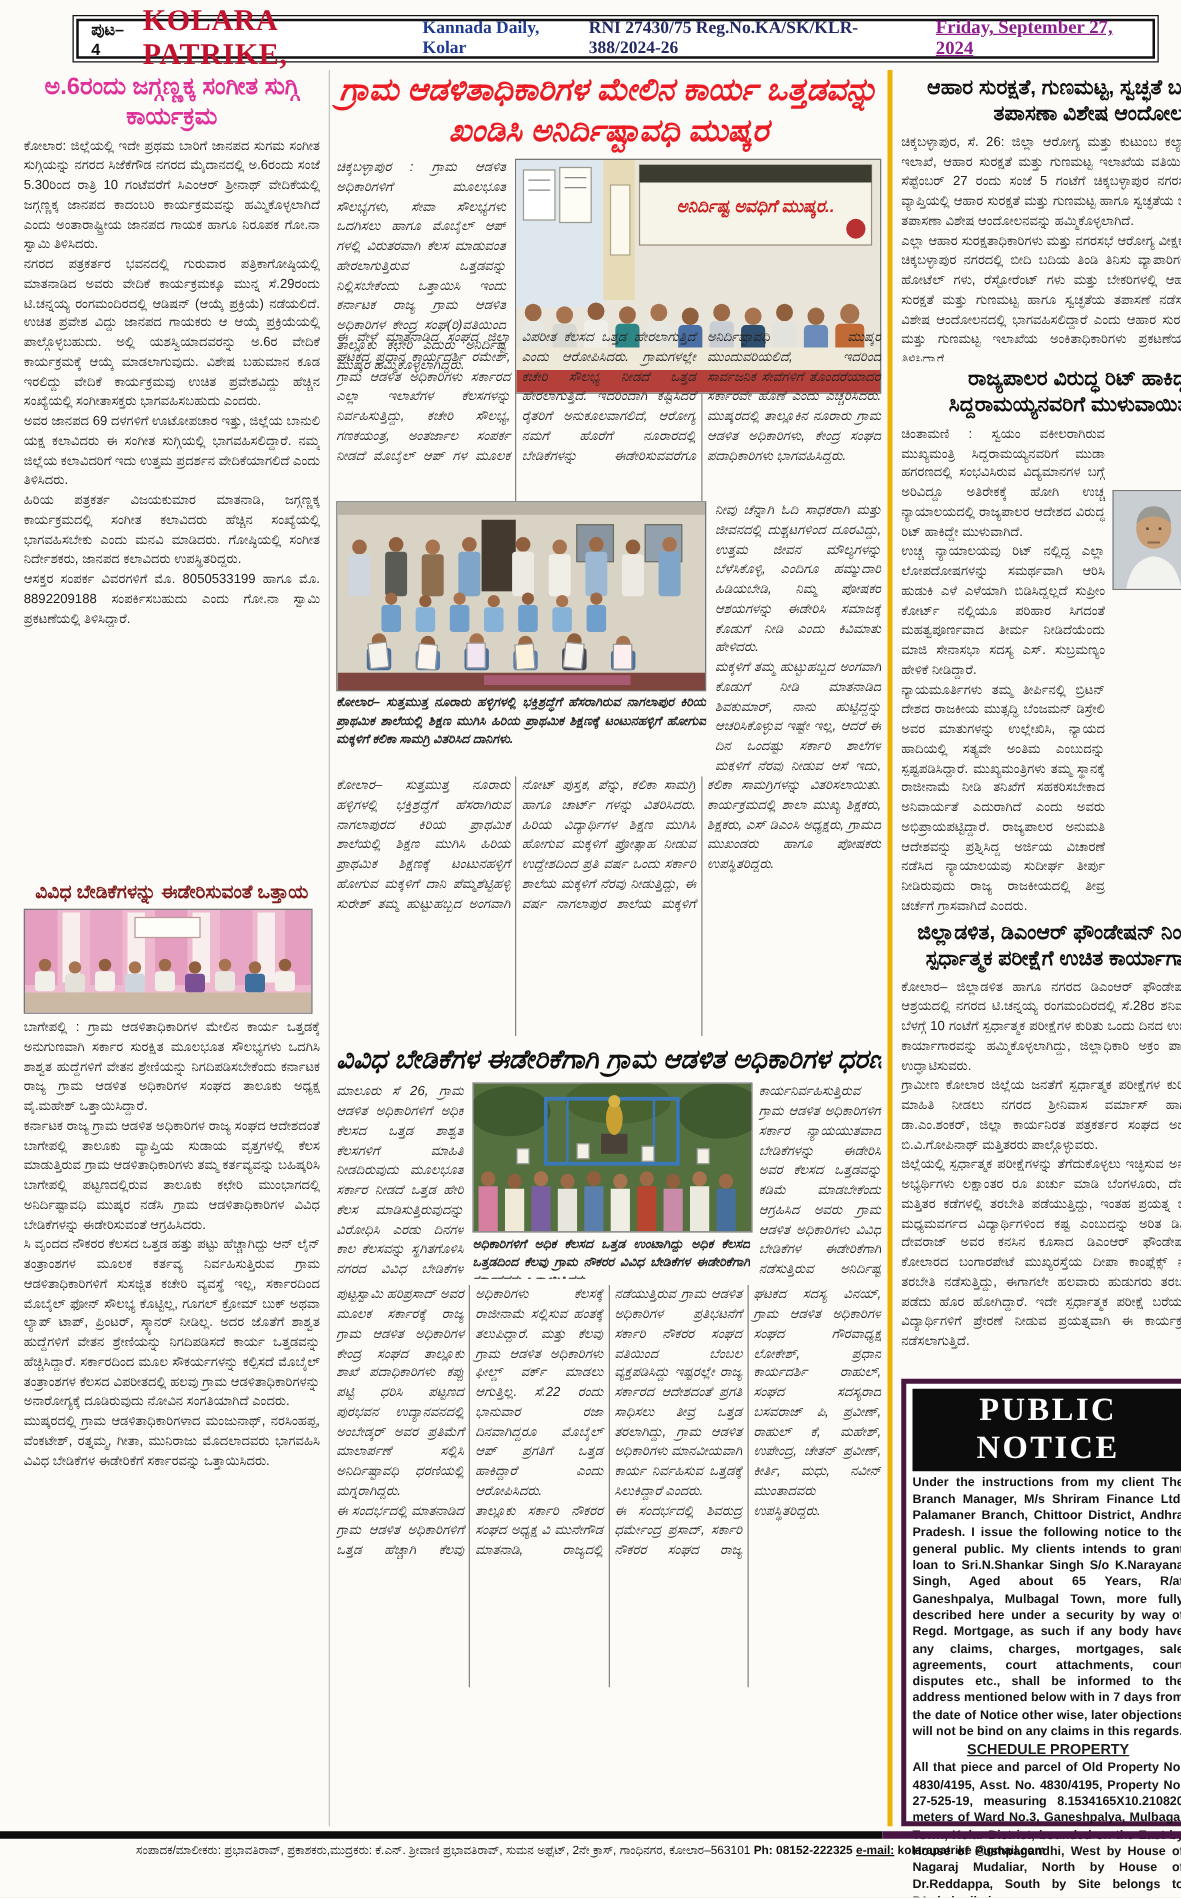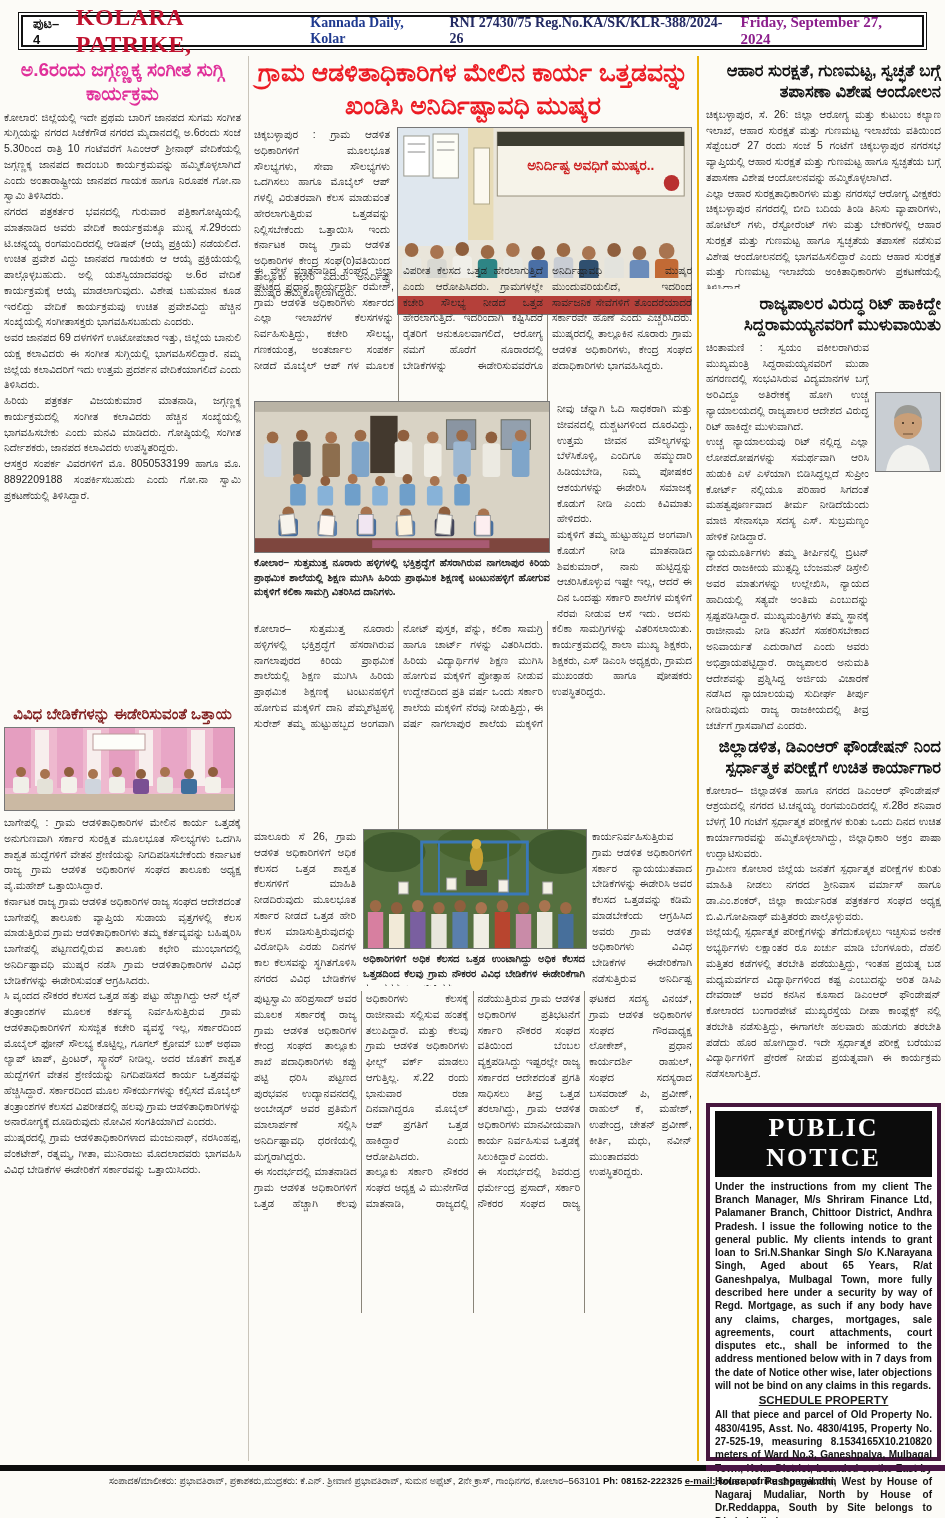--- a/index.html
+++ b/index.html
@@ -1,30 +1,30 @@
 <!DOCTYPE html>
 <html><head>
 <meta charset="utf-8">
 <style>
   html,body{margin:0;padding:0;background:#e8e6e0;}
   .page{position:relative;width:945px;height:1518px;margin:0 auto;background:#fcfbf7;
         font-family:"Liberation Sans",sans-serif;color:#1c1c1c;overflow:hidden;}
   
-  .mast-wrap{padding:12px 18px 4px 18px;}
+  .mast-wrap{padding:12px 18px 4px 18px;margin-left:40px;}
   .mast-outer{border:1px solid #111;padding:2px;background:#fff;}
   .mast-inner{border:2px solid #111;display:flex;align-items:center;gap:10px;padding:2px 10px;height:24px;}
   .mast-page{font-weight:bold;font-size:13px;color:#111;}
   .mast-title{font-family:"Liberation Serif",serif;font-weight:bold;font-size:24px;color:#c11330;letter-spacing:.5px;}
   .mast-sub{font-family:"Liberation Serif",serif;font-weight:bold;font-size:14px;color:#1f3a8f;}
   .mast-rni{font-family:"Liberation Serif",serif;font-weight:bold;font-size:14px;color:#232a63;}
-  .mast-date{margin-left:auto;font-family:"Liberation Serif",serif;font-weight:bold;font-size:15px;color:#8c1f8c;}
-  
-  .content{display:grid;grid-template-columns:237px 451px 235px;column-gap:7px;padding:2px 4px 0 4px;}
+  .mast-date{margin-left:auto;font-family:"Liberation Serif",serif;font-weight:bold;font-size:15px;color:#8c1f8c;text-decoration:underline;}
+  
+  .content{display:grid;grid-template-columns:237px 451px 235px;column-gap:7px;padding:2px 4px 0 19px;}
   .colgroup{min-width:0;}
-  .mid{border-left:1px solid #c9c4ba;border-right:2px solid #eab308;padding:0 5px;}
+  .mid{border-left:1px solid #c9c4ba;border-right:4px solid #eab308;padding:0 5px;font-style:italic;}
   
   .body-text{font-size:10.5px;line-height:1.5;text-align:justify;white-space:pre-line;overflow:hidden;color:#222;}
   .h-pink{color:#e0309a;font-weight:bold;font-size:19px;line-height:1.25;text-align:center;margin:2px 0 4px 0;}
   .h-black-lg{color:#7f1d1d;font-weight:bold;font-size:15px;line-height:1.3;text-align:center;margin:6px 0 4px 0;}
   .h-red{color:#ec1c24;font-weight:bold;font-size:25px;line-height:1.3;text-align:center;margin:0 0 6px 0;}
   .h-mid2{color:#111;font-weight:bold;font-size:26px;line-height:1.6;text-align:center;margin:4px 0 2px 0;}
   .h-mid3{color:#111;font-weight:bold;font-size:21px;line-height:1.4;text-align:center;margin:4px 0 4px 0;white-space:nowrap;overflow:hidden;}
   .h-right{color:#111;font-weight:bold;font-size:16.5px;line-height:1.3;text-align:right;margin:4px 0 4px 0;}
   .caption{font-size:10px;font-weight:bold;line-height:1.45;text-align:justify;color:#222;margin-top:3px;overflow:hidden;}
   .cols-3{column-count:3;column-gap:9px;column-rule:1px solid #8a857a;}
@@ -236,20 +236,21 @@
             <rect x="0" y="138" width="301" height="14" fill="#7e463e"></rect>
             <rect x="120" y="140" width="120" height="8" fill="#a85a72"></rect>
           </svg>
           <div class="caption" style="height:56px;">ಕೋಲಾರ– ಸುತ್ತಮುತ್ತ ನೂರಾರು ಹಳ್ಳಿಗಳಲ್ಲಿ ಭಕ್ತಿಶ್ರದ್ಧೆಗೆ ಹೆಸರಾಗಿರುವ ನಾಗಲಾಪುರ ಕಿರಿಯ ಪ್ರಾಥಮಿಕ ಶಾಲೆಯಲ್ಲಿ ಶಿಕ್ಷಣ ಮುಗಿಸಿ ಹಿರಿಯ ಪ್ರಾಥಮಿಕ ಶಿಕ್ಷಣಕ್ಕೆ ಟಂಟುನಹಳ್ಳಿಗೆ ಹೋಗುವ ಮಕ್ಕಳಿಗೆ ಕಲಿಕಾ ಸಾಮಗ್ರಿ ವಿತರಿಸಿದ ದಾನಿಗಳು.</div>
         </div>
         <div class="body-text" style="flex:1;height:216px;">ನೀವು ಚೆನ್ನಾಗಿ ಓದಿ ಸಾಧಕರಾಗಿ ಮತ್ತು ಜೀವನದಲ್ಲಿ ದುಶ್ಚಟಗಳಿಂದ ದೂರವಿದ್ದು, ಉತ್ತಮ ಜೀವನ ಮೌಲ್ಯಗಳನ್ನು ಬೆಳೆಸಿಕೊಳ್ಳಿ, ಎಂದಿಗೂ ಹಮ್ಮುದಾರಿ ಹಿಡಿಯಬೇಡಿ, ನಿಮ್ಮ ಪೋಷಕರ ಆಶಯಗಳನ್ನು ಈಡೇರಿಸಿ ಸಮಾಜಕ್ಕೆ ಕೊಡುಗೆ ನೀಡಿ ಎಂದು ಕಿವಿಮಾತು ಹೇಳಿದರು.
 ಮಕ್ಕಳಿಗೆ ತಮ್ಮ ಹುಟ್ಟುಹಬ್ಬದ ಅಂಗವಾಗಿ ಕೊಡುಗೆ ನೀಡಿ ಮಾತನಾಡಿದ ಶಿವಕುಮಾರ್, ನಾನು ಹುಟ್ಟಿದ್ದನ್ನು ಆಚರಿಸಿಕೊಳ್ಳುವ ಇಷ್ಟೇ ಇಲ್ಲ, ಆದರೆ ಈ ದಿನ ಒಂದಷ್ಟು ಸರ್ಕಾರಿ ಶಾಲೆಗಳ ಮಕ್ಕಳಿಗೆ ನೆರವು ನೀಡುವ ಆಸೆ ಇದ್ದು, ಅದನ್ನು ಈಡೇರಿಸಿಕೊಳ್ಳುತ್ತಿದ್ದೇನೆ. ಪ್ರತಿವರ್ಷ ಒಂದೊಂದು ಶಾಲೆಗೆ ನೆರವಾಗುತ್ತಿದ್ದು, ಈ ಶಾಲೆಗೆ ಬಂದಿದ್ದಾಗಿ ತಿಳಿಸಿ, ಶಿಕ್ಷಣ ಪ್ರೇಮದ ಮಾತನಾಡಿದರು.</div>
       </div>
       <div class="body-text cols-3" style="height:208px;margin-top:4px;">ಕೋಲಾರ– ಸುತ್ತಮುತ್ತ ನೂರಾರು ಹಳ್ಳಿಗಳಲ್ಲಿ ಭಕ್ತಿಶ್ರದ್ಧೆಗೆ ಹೆಸರಾಗಿರುವ ನಾಗಲಾಪುರದ ಕಿರಿಯ ಪ್ರಾಥಮಿಕ ಶಾಲೆಯಲ್ಲಿ ಶಿಕ್ಷಣ ಮುಗಿಸಿ ಹಿರಿಯ ಪ್ರಾಥಮಿಕ ಶಿಕ್ಷಣಕ್ಕೆ ಟಂಟುನಹಳ್ಳಿಗೆ ಹೋಗುವ ಮಕ್ಕಳಿಗೆ ದಾನಿ ಪೆಮ್ಮಶೆಟ್ಟಿಹಳ್ಳಿ ಸುರೇಶ್ ತಮ್ಮ ಹುಟ್ಟುಹಬ್ಬದ ಅಂಗವಾಗಿ ನೋಟ್ ಪುಸ್ತಕ, ಪೆನ್ನು, ಕಲಿಕಾ ಸಾಮಗ್ರಿ ಹಾಗೂ ಚಾರ್ಟ್ ಗಳನ್ನು ವಿತರಿಸಿದರು. ಹಿರಿಯ ವಿದ್ಯಾರ್ಥಿಗಳ ಶಿಕ್ಷಣ ಮುಗಿಸಿ ಹೋಗುವ ಮಕ್ಕಳಿಗೆ ಪ್ರೋತ್ಸಾಹ ನೀಡುವ ಉದ್ದೇಶದಿಂದ ಪ್ರತಿ ವರ್ಷ ಒಂದು ಸರ್ಕಾರಿ ಶಾಲೆಯ ಮಕ್ಕಳಿಗೆ ನೆರವು ನೀಡುತ್ತಿದ್ದು, ಈ ವರ್ಷ ನಾಗಲಾಪುರ ಶಾಲೆಯ ಮಕ್ಕಳಿಗೆ ಕಲಿಕಾ ಸಾಮಗ್ರಿಗಳನ್ನು ವಿತರಿಸಲಾಯಿತು. ಕಾರ್ಯಕ್ರಮದಲ್ಲಿ ಶಾಲಾ ಮುಖ್ಯ ಶಿಕ್ಷಕರು, ಶಿಕ್ಷಕರು, ಎಸ್ ಡಿಎಂಸಿ ಅಧ್ಯಕ್ಷರು, ಗ್ರಾಮದ ಮುಖಂಡರು ಹಾಗೂ ಪೋಷಕರು ಉಪಸ್ಥಿತರಿದ್ದರು.</div>
 
+      <div class="h-mid3">ವಿವಿಧ ಬೇಡಿಕೆಗಳ ಈಡೇರಿಕೆಗಾಗಿ ಗ್ರಾಮ ಆಡಳಿತ ಅಧಿಕಾರಿಗಳ ಧರಣಿ</div>
       <div class="row" style="height:158px;">
         <div class="body-text" style="width:102px;flex:0 0 102px;height:158px;">ಮಾಲೂರು ಸೆ 26, ಗ್ರಾಮ ಆಡಳಿತ ಅಧಿಕಾರಿಗಳಿಗೆ ಅಧಿಕ ಕೆಲಸದ ಒತ್ತಡ ಶಾಶ್ವತ ಕೆಲಸಗಳಿಗೆ ಮಾಹಿತಿ ನೀಡದಿರುವುದು ಮೂಲಭೂತ ಸರ್ಕಾರ ನೀಡದೆ ಒತ್ತಡ ಹೇರಿ ಕೆಲಸ ಮಾಡಿಸುತ್ತಿರುವುದನ್ನು ವಿರೋಧಿಸಿ ಎರಡು ದಿನಗಳ ಕಾಲ ಕೆಲಸವನ್ನು ಸ್ಥಗಿತಗೊಳಿಸಿ ನಗರದ ವಿವಿಧ ಬೇಡಿಕೆಗಳ ಈಡೇರಿಕೆಗಾಗಿ ಅನಿರ್ದಿಷ್ಟಾವಧಿ ಮುಷ್ಕರ ನಡೆಸುತ್ತಿರುವುದಾಗಿ ಗ್ರೇಡ್ 2</div>
         <div style="width:222px;flex:0 0 222px;">
 
           <svg class="photo" viewBox="0 0 231 118" width="222" height="118" preserveAspectRatio="none">
             <rect width="231" height="118" fill="#55703f"></rect>
             <ellipse cx="30" cy="22" rx="34" ry="20" fill="#3f5a2e"></ellipse>
             <ellipse cx="120" cy="14" rx="44" ry="18" fill="#48632f"></ellipse>
             <ellipse cx="205" cy="22" rx="36" ry="22" fill="#3f5a2e"></ellipse>
             <rect x="60" y="12" width="110" height="52" fill="none" stroke="#3a78b8" stroke-width="3"></rect>

